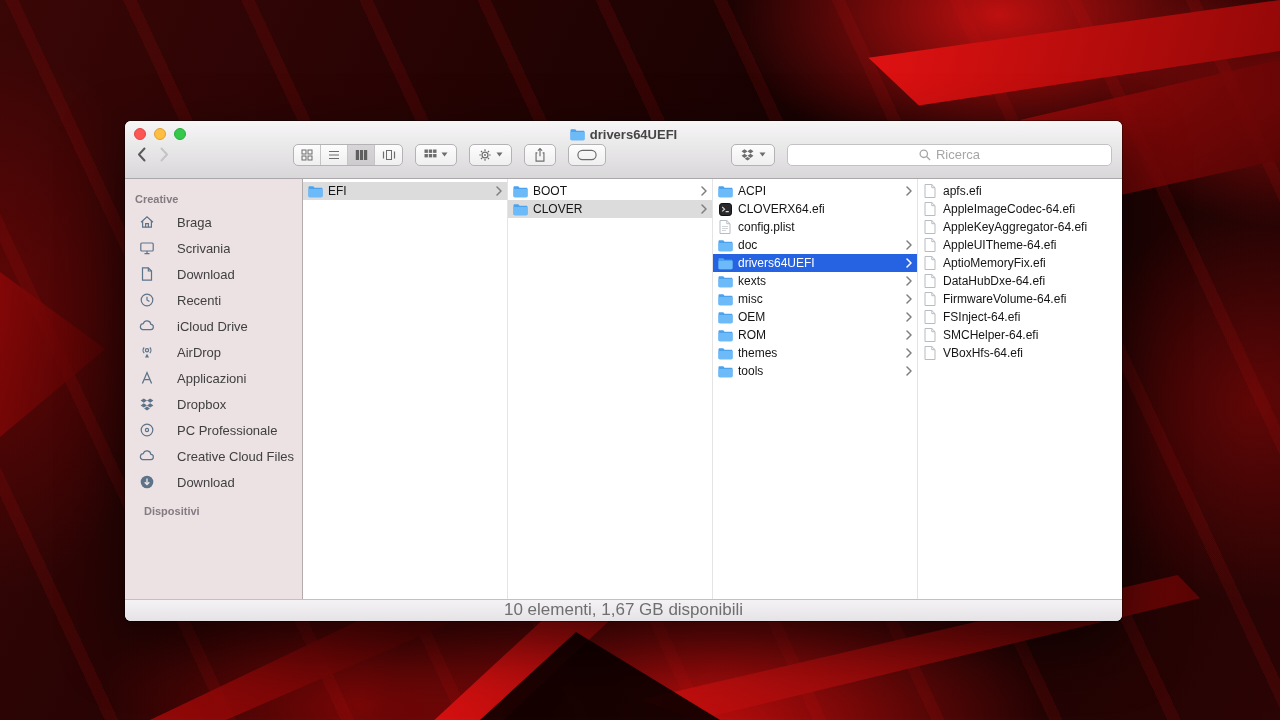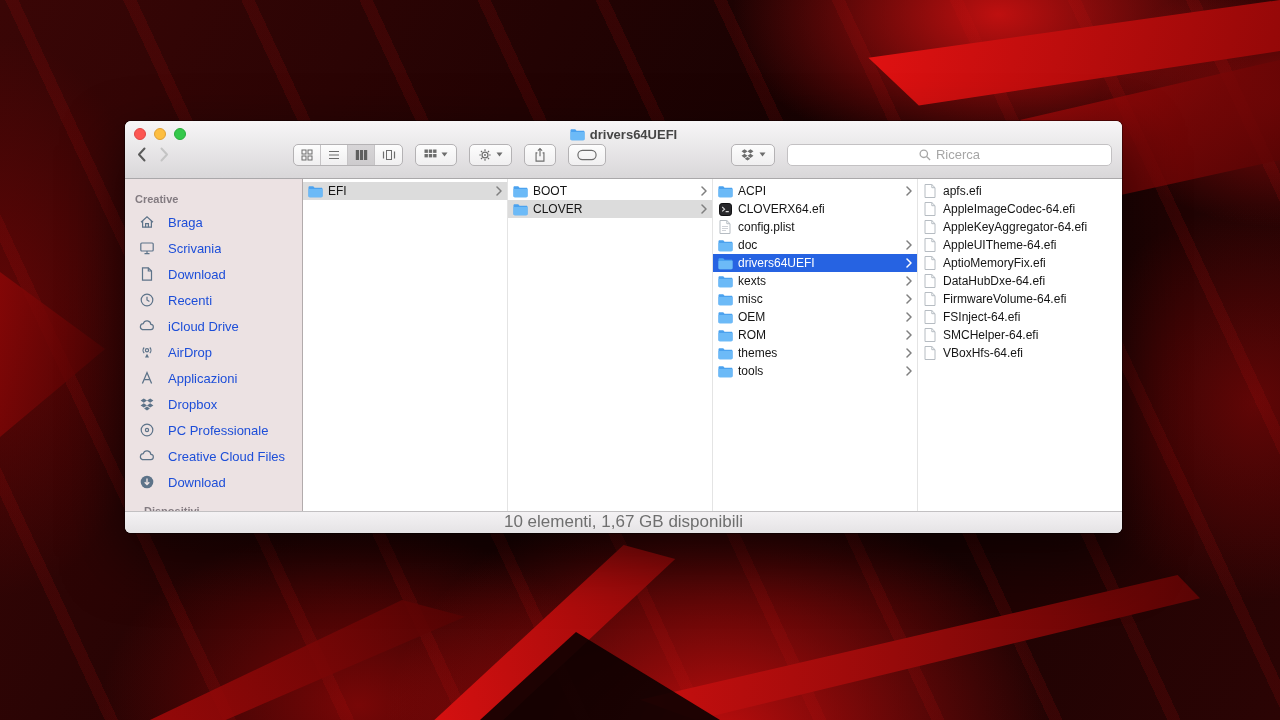--- a/index.html
+++ b/index.html
@@ -21,21 +21,21 @@
   .shard{position:absolute;}
   .s1{left:860px;top:0;width:420px;height:170px;background:linear-gradient(105deg,#e41212,#8f0707);clip-path:polygon(2% 34%,100% 0,100% 30%,14% 62%);}
   .s2{left:1020px;top:40px;width:260px;height:200px;background:linear-gradient(120deg,#b30b0b,#4f0303);clip-path:polygon(0 40%,100% 10%,100% 60%,30% 80%);opacity:.8;}
   .s3{left:400px;top:545px;width:430px;height:175px;background:linear-gradient(80deg,#de1111,#6d0505);clip-path:polygon(8% 100%,52% 0,64% 8%,24% 100%);}
   .s4{left:640px;top:575px;width:560px;height:145px;background:linear-gradient(90deg,#c90f0f,#5a0404);clip-path:polygon(0 86%,96% 0,100% 16%,10% 100%);}
   .s5{left:150px;top:600px;width:420px;height:120px;background:linear-gradient(70deg,#a50909,#3c0202);clip-path:polygon(0 100%,60% 0,75% 14%,18% 100%);opacity:.85;}
   .s6{left:0;top:250px;width:150px;height:220px;background:linear-gradient(100deg,#8f0707,#2f0202);clip-path:polygon(0 10%,70% 45%,0 85%);opacity:.8;}
   .s7{left:480px;top:632px;width:240px;height:88px;background:#0c0101;clip-path:polygon(0 100%,40% 0,100% 100%);opacity:.9;}
 
   
-  .finder-window{position:absolute;left:125px;top:121px;width:997px;height:412px;border-radius:6px;
+  .finder-window{position:absolute;left:125px;top:121px;width:997px;height:500px;border-radius:6px;
     overflow:hidden;display:flex;flex-direction:column;background:#fff;
     box-shadow:0 24px 60px rgba(0,0,0,.6),0 0 0 1px rgba(0,0,0,.35);}
   .window-header{background:linear-gradient(#f7f6f7,#d9d7d9);border-bottom:1px solid #aaa8aa;}
   .titlebar{height:26px;position:relative;display:flex;align-items:center;justify-content:center;}
   .traffic{position:absolute;left:9px;top:7px;display:flex;gap:8px;}
   .light{width:12px;height:12px;border-radius:50%;}
   .light.red{background:#fc5652;border:1px solid #df4744;}
   .light.yellow{background:#fdbe41;border:1px solid #dfa035;}
   .light.green{background:#35c84b;border:1px solid #2aad3c;}
   .title-wrap{display:flex;align-items:center;gap:5px;font-size:13px;font-weight:bold;color:#454545;}
@@ -49,21 +49,21 @@
   .seg.active{background:linear-gradient(#d7d5d7,#cdcbcd);}
   .tb-btn{height:22px;border:1px solid #b4b2b4;border-radius:5px;background:linear-gradient(#fdfdfd,#f0eff0);display:flex;align-items:center;gap:4px;padding:0 8px;}
   .dropbox-btn{margin-left:auto;}
   .search-field{width:325px;height:22px;border:1px solid #c3c1c3;border-radius:5px;background:#fff;display:flex;align-items:center;justify-content:center;gap:5px;}
   .search-placeholder{font-size:13px;color:#a6a6a6;}
 
   .content{flex:1;display:flex;overflow:hidden;background:#fff;}
   .sidebar{width:178px;background:#ece2e3;border-right:1px solid #b2abac;padding-top:14px;overflow:hidden;flex:none;}
   .sb-header{font-size:11px;font-weight:bold;color:#837b81;padding:0 0 4px 10px;}
   .sb-header + .sb-header, .sb-item + .sb-header{margin-top:10px;margin-left:9px;}
-  .sb-item{height:26px;display:flex;align-items:center;gap:13px;padding:0 6px 0 13px;font-size:13px;color:#1d4ed8;}
+  .sb-item{height:26px;display:flex;align-items:center;gap:22px;padding:0 6px 0 13px;font-size:13px;color:#404040;}
   .sb-icon{width:17px;height:17px;color:#5d7389;display:flex;align-items:center;justify-content:center;flex:none;}
   .sb-label{white-space:nowrap;overflow:hidden;text-overflow:ellipsis;}
 
   .columns{flex:1;display:flex;overflow:hidden;}
   .col{width:205px;border-right:1px solid #e4e4e4;padding-top:3px;overflow:hidden;flex:none;}
   .col:last-child{flex:1;border-right:none;}
   .col-row{height:18px;display:flex;align-items:center;gap:5px;padding:0 4px 0 4px;font-size:12px;color:#151515;}
   .row-icon{width:16px;display:flex;align-items:center;justify-content:center;flex:none;}
   .row-label{flex:1;white-space:nowrap;overflow:hidden;text-overflow:ellipsis;}
   .chev{color:#7f7f7f;display:flex;align-items:center;margin-right:1px;flex:none;}

